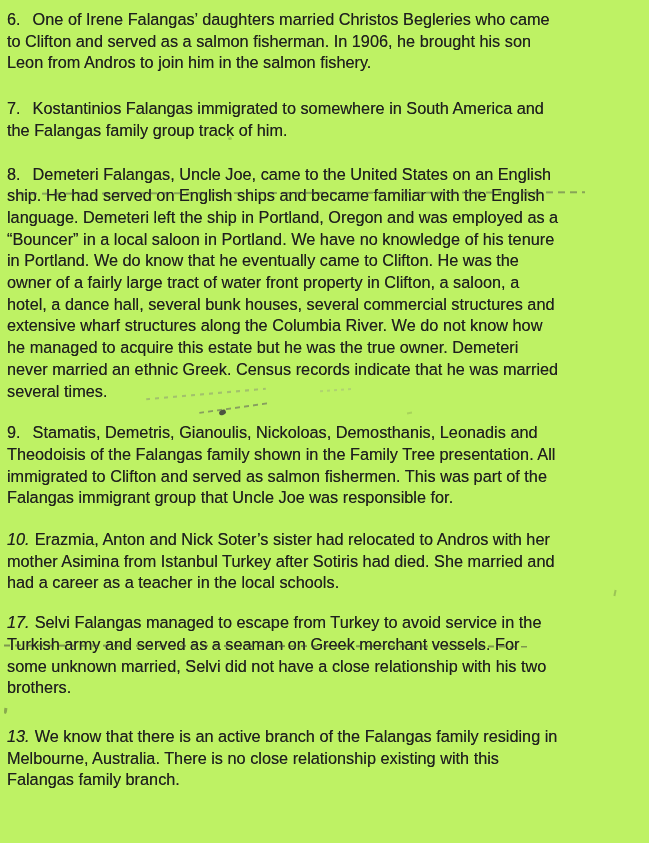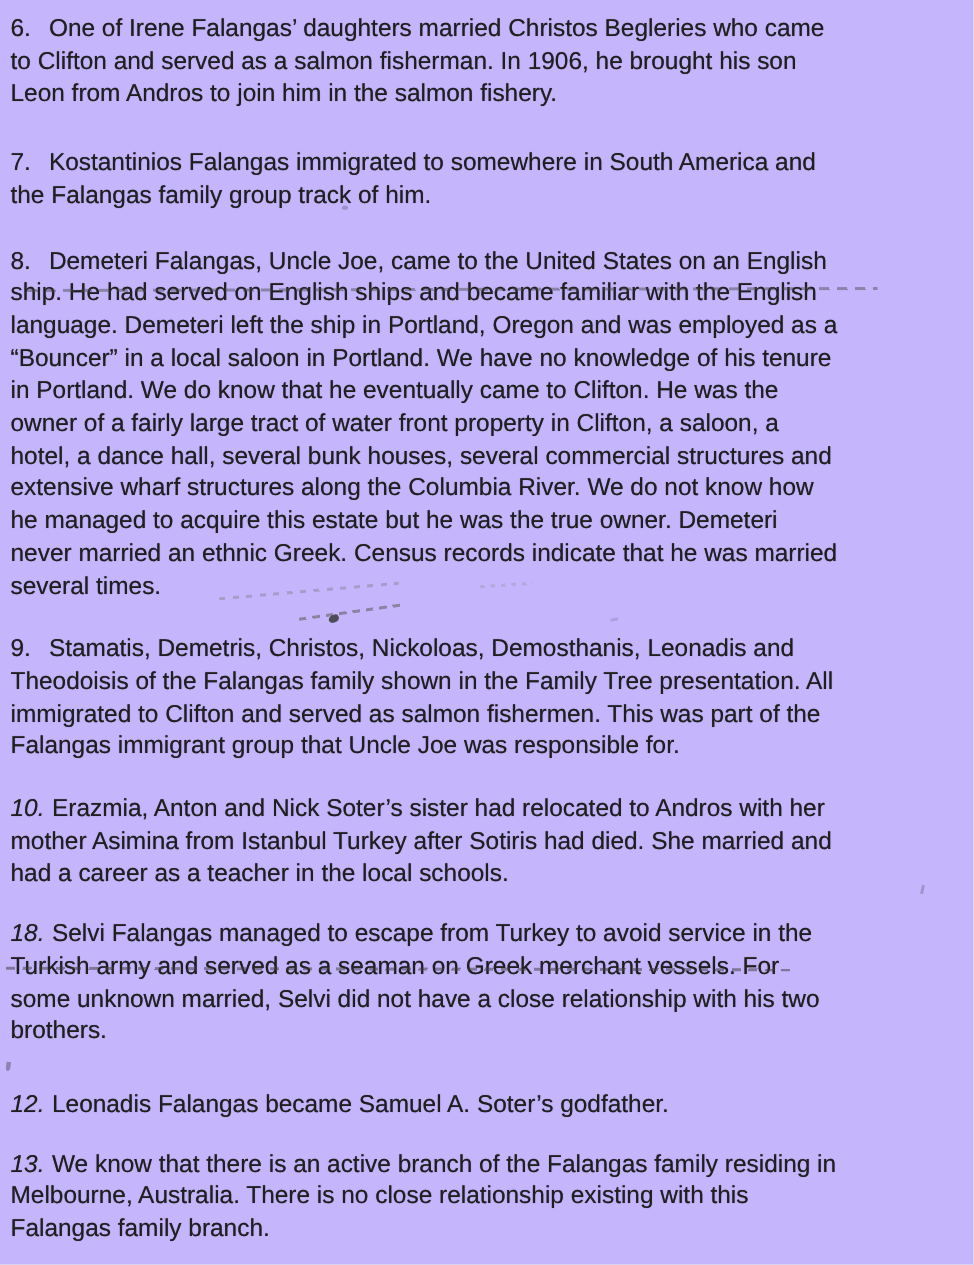--- a/index.html
+++ b/index.html
@@ -5,21 +5,21 @@
   html, body {
     margin: 0;
     padding: 0;
     background: #e9e9e7;
   }
   .page {
     position: relative;
     width: 649px;
     height: 843px;
     margin: 0 auto;
-    background: #c4b5fd;
+    background: #bef264;
     overflow: hidden;
     font-family: "Liberation Sans", sans-serif;
     color: #1f1f1f;
   }
   .content {
     position: absolute;
     left: 7px;
     top: 9px;
     width: 634px;
     font-size: 16.3px;
@@ -129,35 +129,34 @@
 language. Demeteri left the ship in Portland, Oregon and was employed as a
 “Bouncer” in a local saloon in Portland. We have no knowledge of his tenure
 in Portland. We do know that he eventually came to Clifton. He was the
 owner of a fairly large tract of water front property in Clifton, a saloon, a
 hotel, a dance hall, several bunk houses, several commercial structures and
 extensive wharf structures along the Columbia River. We do not know how
 he managed to acquire this estate but he was the true owner. Demeteri
 never married an ethnic Greek. Census records indicate that he was married
 several times.</span></p>
 
-    <p class="para m20"><span class="num">9.</span><span class="ptext">Stamatis, Demetris, Christos, Nickoloas, Demosthanis, Leonadis and
+    <p class="para m20"><span class="num">9.</span><span class="ptext">Stamatis, Demetris, Gianoulis, Nickoloas, Demosthanis, Leonadis and
 Theodoisis of the Falangas family shown in the Family Tree presentation. All
 immigrated to Clifton and served as salmon fishermen. This was part of the
 Falangas immigrant group that Uncle Joe was responsible for.</span></p>
 
     <p class="para m18"><span class="num wide">10.</span><span class="ptext">Erazmia, Anton and Nick Soter’s sister had relocated to Andros with her
 mother Asimina from Istanbul Turkey after Sotiris had died. She married and
 had a career as a teacher in the local schools.</span></p>
 
-    <p class="para m27"><span class="num wide">18.</span><span class="ptext">Selvi Falangas managed to escape from Turkey to avoid service in the
+    <p class="para m27"><span class="num wide">17.</span><span class="ptext">Selvi Falangas managed to escape from Turkey to avoid service in the
 Turkish army and served as a seaman on Greek merchant vessels. For
 some unknown married, Selvi did not have a close relationship with his two
 brothers.</span></p>
 
-    <p class="para m18"><span class="num wide">12.</span><span class="ptext">Leonadis Falangas became Samuel A. Soter’s godfather.</span></p>
 
     <p class="para"><span class="num wide">13.</span><span class="ptext">We know that there is an active branch of the Falangas family residing in
 Melbourne, Australia. There is no close relationship existing with this
 Falangas family branch.</span></p>
 
   </div>
 
   <div class="streak streak-1"></div>
   <div class="streak streak-2"></div>
   <div class="smudge-stroke smudge-a"></div>

